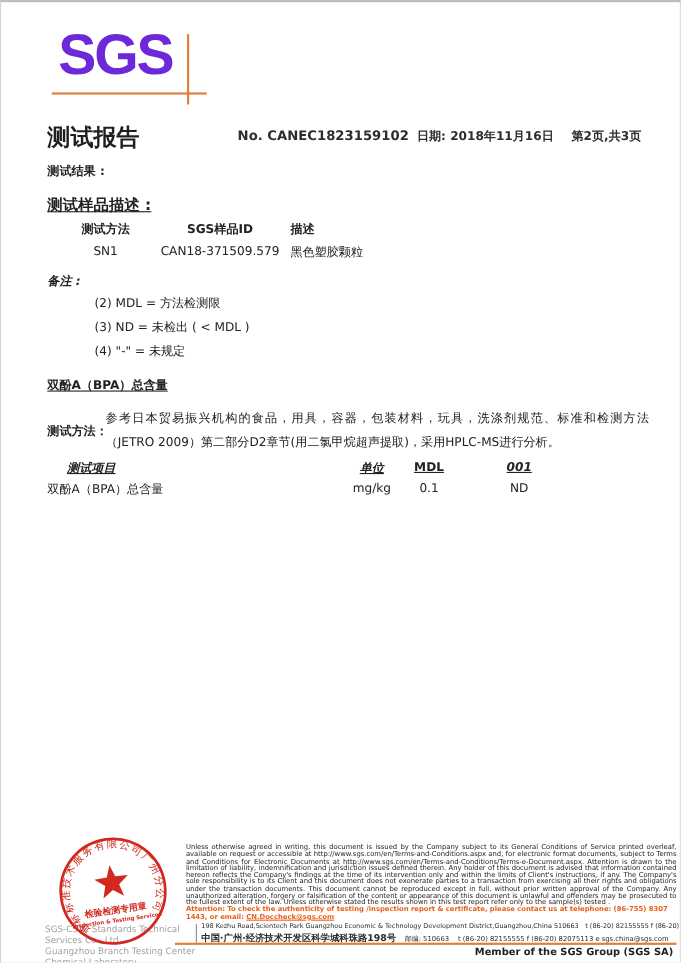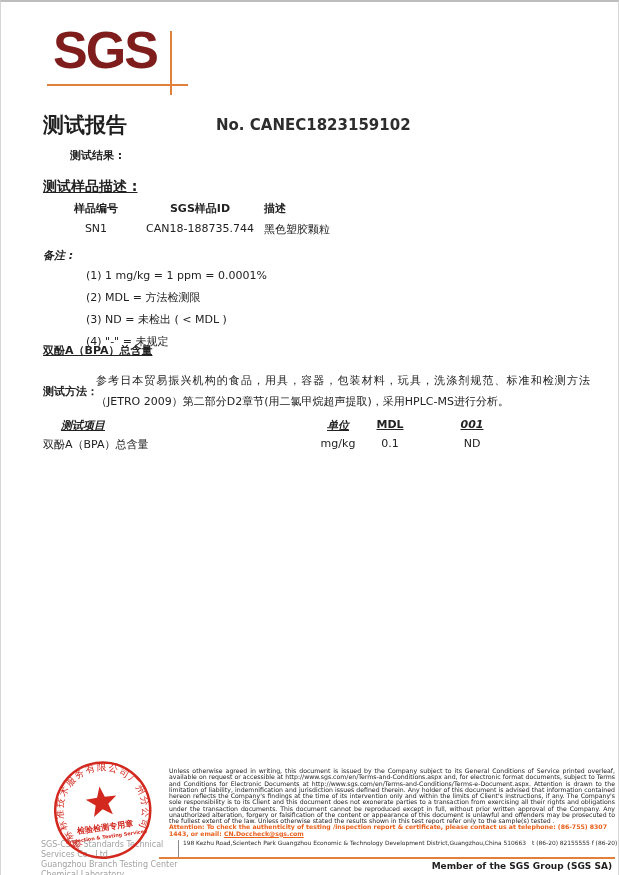--- a/index.html
+++ b/index.html
@@ -5,32 +5,32 @@
   html,body{margin:0;padding:0;background:#e9e9e9;}
   .page{
     position:relative;width:617px;height:873px;background:#ffffff;
     margin:0 auto;overflow:hidden;
     border-top:2px solid #bdbdbd;border-left:1px solid #d6d6d6;border-right:1px solid #d6d6d6;
     font-family:"DejaVu Sans","Liberation Sans",sans-serif;color:#222;
   }
   .abs{position:absolute;}
 
   
-  .logo-text{left:52px;top:18px;font-size:52px;font-weight:bold;color:#7f1d1d;
+  .logo-text{left:52px;top:18px;font-size:52px;font-weight:bold;color:#6d28d9;
     font-family:"Liberation Sans","DejaVu Sans",sans-serif;letter-spacing:-2px;}
   .logo-hline{left:46px;top:82px;width:141px;height:2px;background:#e0803c;}
   .logo-vline{left:169px;top:29px;width:2px;height:64px;background:#e0803c;}
 
   
   .doc-title{left:42px;top:109px;font-size:21px;font-weight:bold;color:#1f1f1f;}
-  .report-no{left:215px;top:114px;font-size:15px;font-weight:600;color:#2d2d2d;}
+  .report-no{left:215px;top:114px;font-size:12px;font-weight:600;color:#2d2d2d;}
   .date-page{left:378px;top:114px;font-size:11px;font-weight:600;color:#2d2d2d;display:flex;gap:16px;}
 
   
-  .results-label{left:42px;top:146px;font-size:11px;font-weight:600;margin-left:27px;}
+  .results-label{left:42px;top:146px;font-size:11px;font-weight:600;}
   .sample-heading{left:42px;top:176px;font-size:14px;font-weight:bold;text-decoration:underline;}
   .sample-table{left:55px;top:199px;display:grid;grid-template-columns:80px 128px auto;
     row-gap:6px;font-size:11px;}
   .sample-table .hd{font-weight:bold;}
   .tc{text-align:center;}
   .notes-label{left:42px;top:246px;font-size:11px;font-weight:600;font-style:italic;}
   .notes{left:85px;top:263px;font-size:11px;line-height:22px;}
   .bpa-heading{left:42px;top:341px;font-size:11px;font-weight:bold;text-decoration:underline;}
   .method-label{left:42px;top:370px;font-size:11px;font-weight:600;margin-top:12px;}
   .method-text{left:95px;top:368px;width:494px;font-size:11px;line-height:21px;text-align:justify;}
@@ -64,36 +64,39 @@
 <body>
 
 <div class="page">
 
   <div class="abs logo-text">SGS</div>
   <div class="abs logo-hline"></div>
   <div class="abs logo-vline"></div>
 
   <div class="abs doc-title">测试报告</div>
   <div class="abs report-no">No. CANEC1823159102</div>
+  <div class="abs date-page">
+    <span>日期: 2018年11月16日</span>
+    <span>第2页,共3页</span>
+  </div>
 
   <div class="abs results-label">测试结果 :</div>
   <div class="abs sample-heading">测试样品描述 :</div>
 
   <div class="abs sample-table">
-    <div class="hd tc">样品编号</div>
+    <div class="hd tc">测试方法</div>
     <div class="hd tc">SGS样品ID</div>
     <div class="hd">描述</div>
     <div class="tc">SN1</div>
-    <div class="tc">CAN18-188735.744</div>
+    <div class="tc">CAN18-371509.579</div>
     <div>黑色塑胶颗粒</div>
   </div>
 
   <div class="abs notes-label">备注 :</div>
   <div class="abs notes">
-    <div>(1) 1 mg/kg = 1 ppm = 0.0001%</div>
     <div>(2) MDL = 方法检测限</div>
     <div>(3) ND = 未检出 ( &lt; MDL )</div>
     <div>(4) "-" = 未规定</div>
   </div>
 
   <div class="abs bpa-heading">双酚A（BPA）总含量</div>
   <div class="abs method-label">测试方法：</div>
   <div class="abs method-text">参考日本贸易振兴机构的食品，用具，容器，包装材料，玩具，洗涤剂规范、标准和检测方法（JETRO 2009）第二部分D2章节(用二氯甲烷超声提取)，采用HPLC-MS进行分析。</div>
 
   <span class="abs rt-hd col-item ital">测试项目</span>
@@ -126,17 +129,22 @@
 
   <div class="abs disclaimer">Unless otherwise agreed in writing, this document is issued by the Company subject to its General Conditions of Service printed overleaf, available on request or accessible at http://www.sgs.com/en/Terms-and-Conditions.aspx and, for electronic format documents, subject to Terms and Conditions for Electronic Documents at http://www.sgs.com/en/Terms-and-Conditions/Terms-e-Document.aspx. Attention is drawn to the limitation of liability, indemnification and jurisdiction issues defined therein. Any holder of this document is advised that information contained hereon reflects the Company's findings at the time of its intervention only and within the limits of Client's instructions, if any. The Company's sole responsibility is to its Client and this document does not exonerate parties to a transaction from exercising all their rights and obligations under the transaction documents. This document cannot be reproduced except in full, without prior written approval of the Company. Any unauthorized alteration, forgery or falsification of the content or appearance of this document is unlawful and offenders may be prosecuted to the fullest extent of the law. Unless otherwise stated the results shown in this test report refer only to the sample(s) tested .</div>
 
   <div class="abs attention"><span>Attention: To check the authenticity of testing /inspection report &amp; certificate, please contact us at telephone: (86-755) 8307 1443, or email: </span><span class="mail">CN.Doccheck@sgs.com</span></div>
 
   <div class="abs addr-divider"></div>
   <div class="abs addr-row1">
     <span>198 Kezhu Road,Scientech Park Guangzhou Economic &amp; Technology Development District,Guangzhou,China  510663</span>
     <span>t (86-20) 82155555   f (86-20) 82075113   www.sgsgroup.com.cn</span>
   </div>
+  <div class="abs addr-row2">
+    <span class="addr-cn">中国·广州·经济技术开发区科学城科珠路198号</span>
+    <span>邮编: 510663</span>
+    <span>t (86-20) 82155555   f (86-20) 82075113   e  sgs.china@sgs.com</span>
+  </div>
 
   <div class="abs footer-rule"></div>
   <div class="abs member">Member of the SGS Group (SGS SA)</div>
 
 </div>
 
 </body></html>

